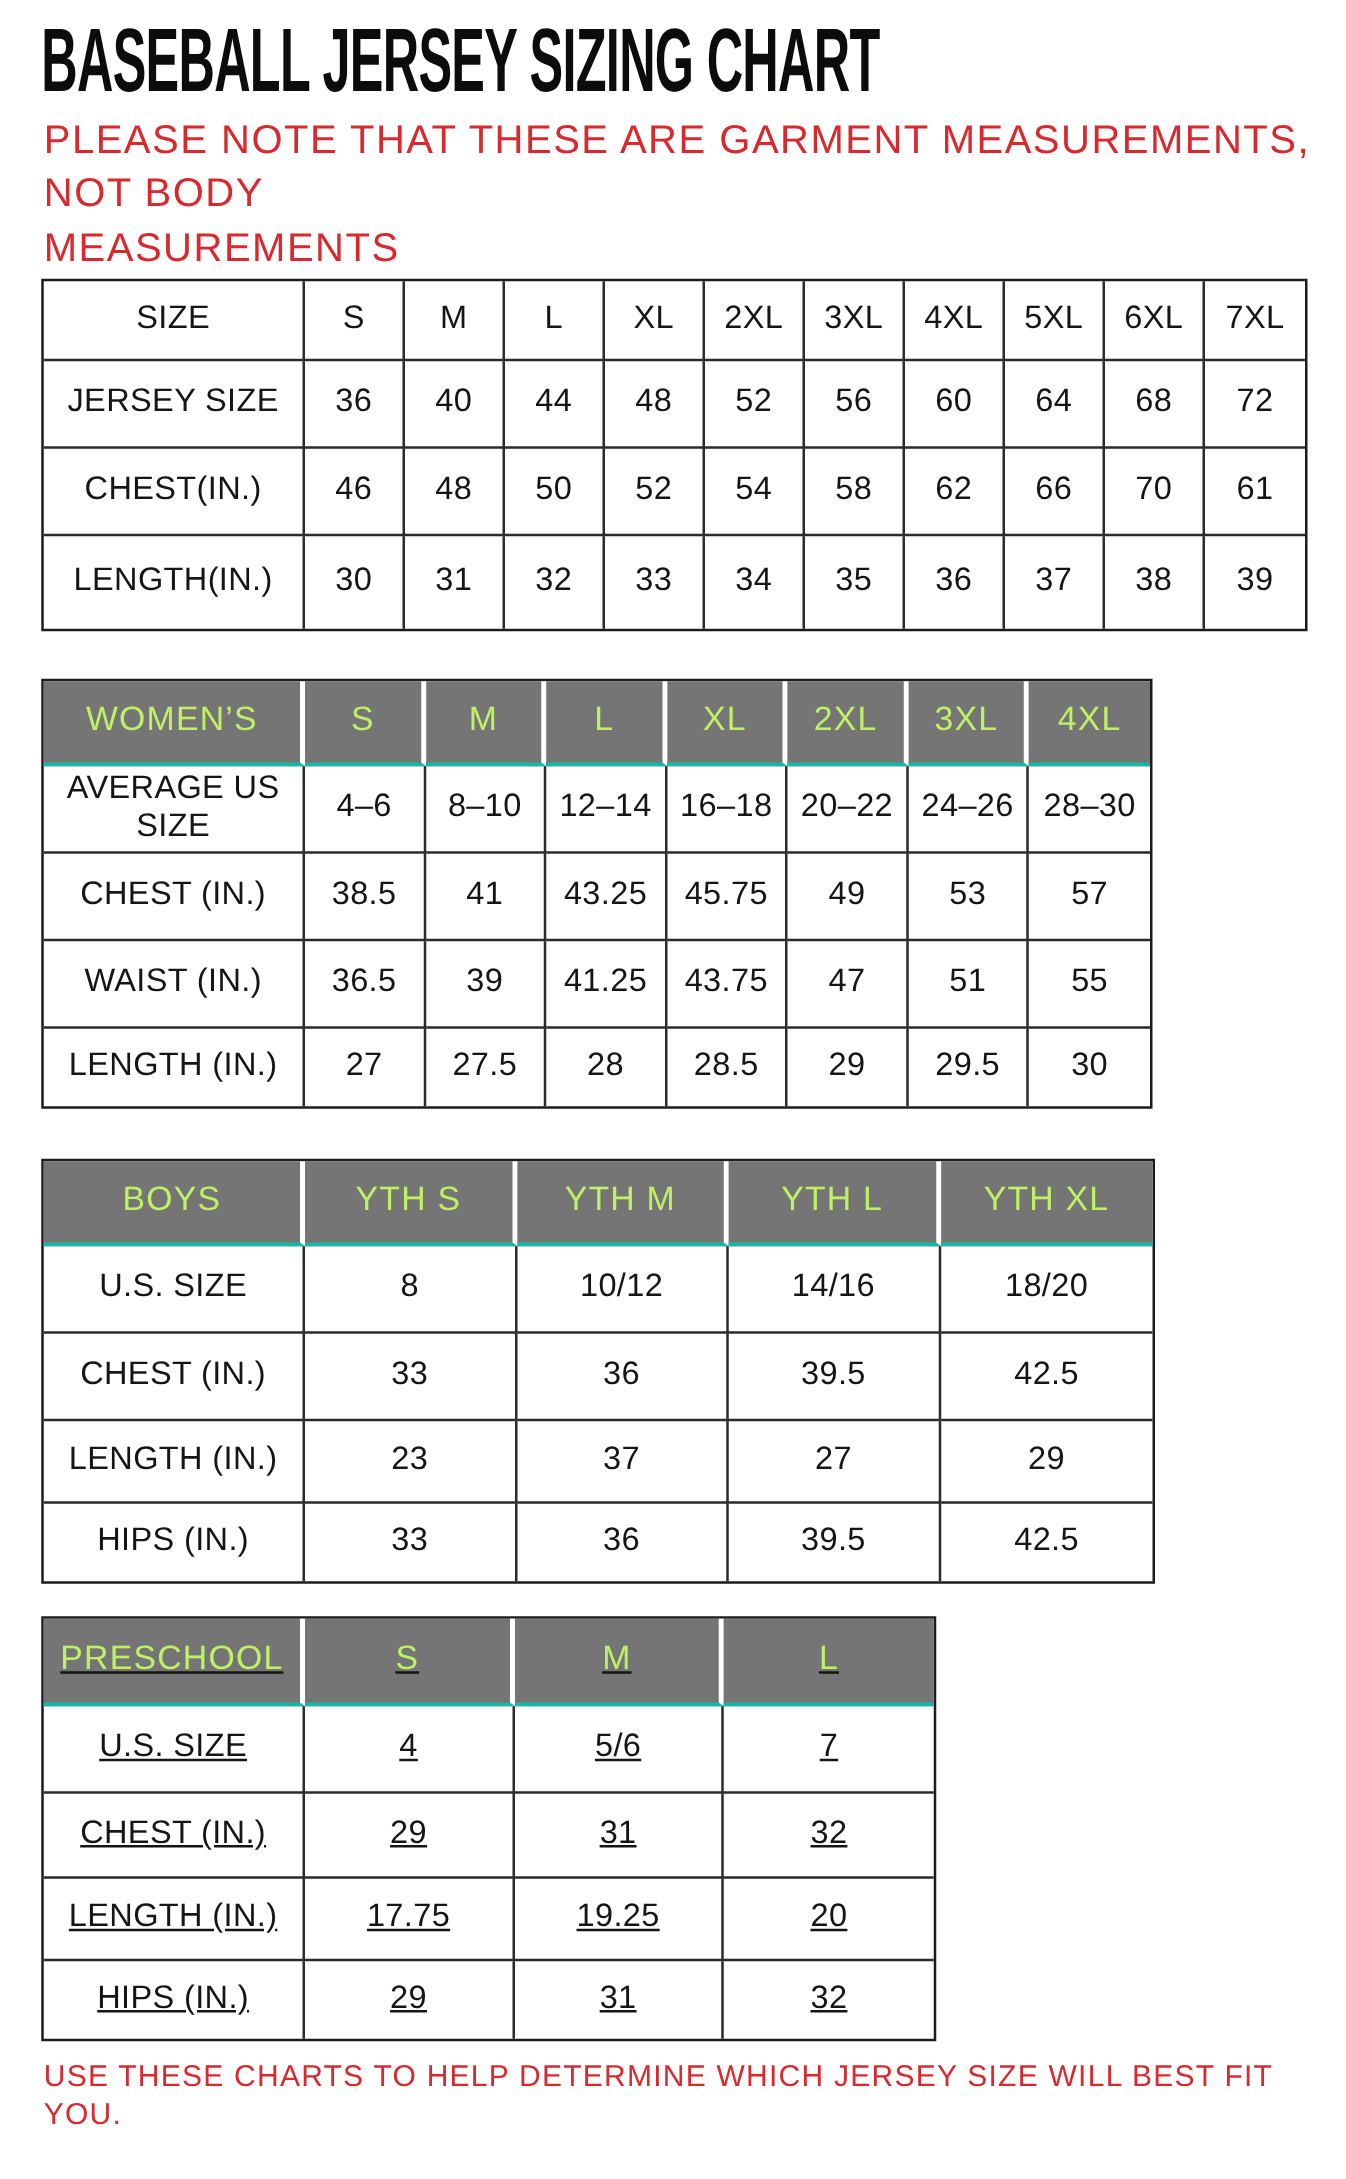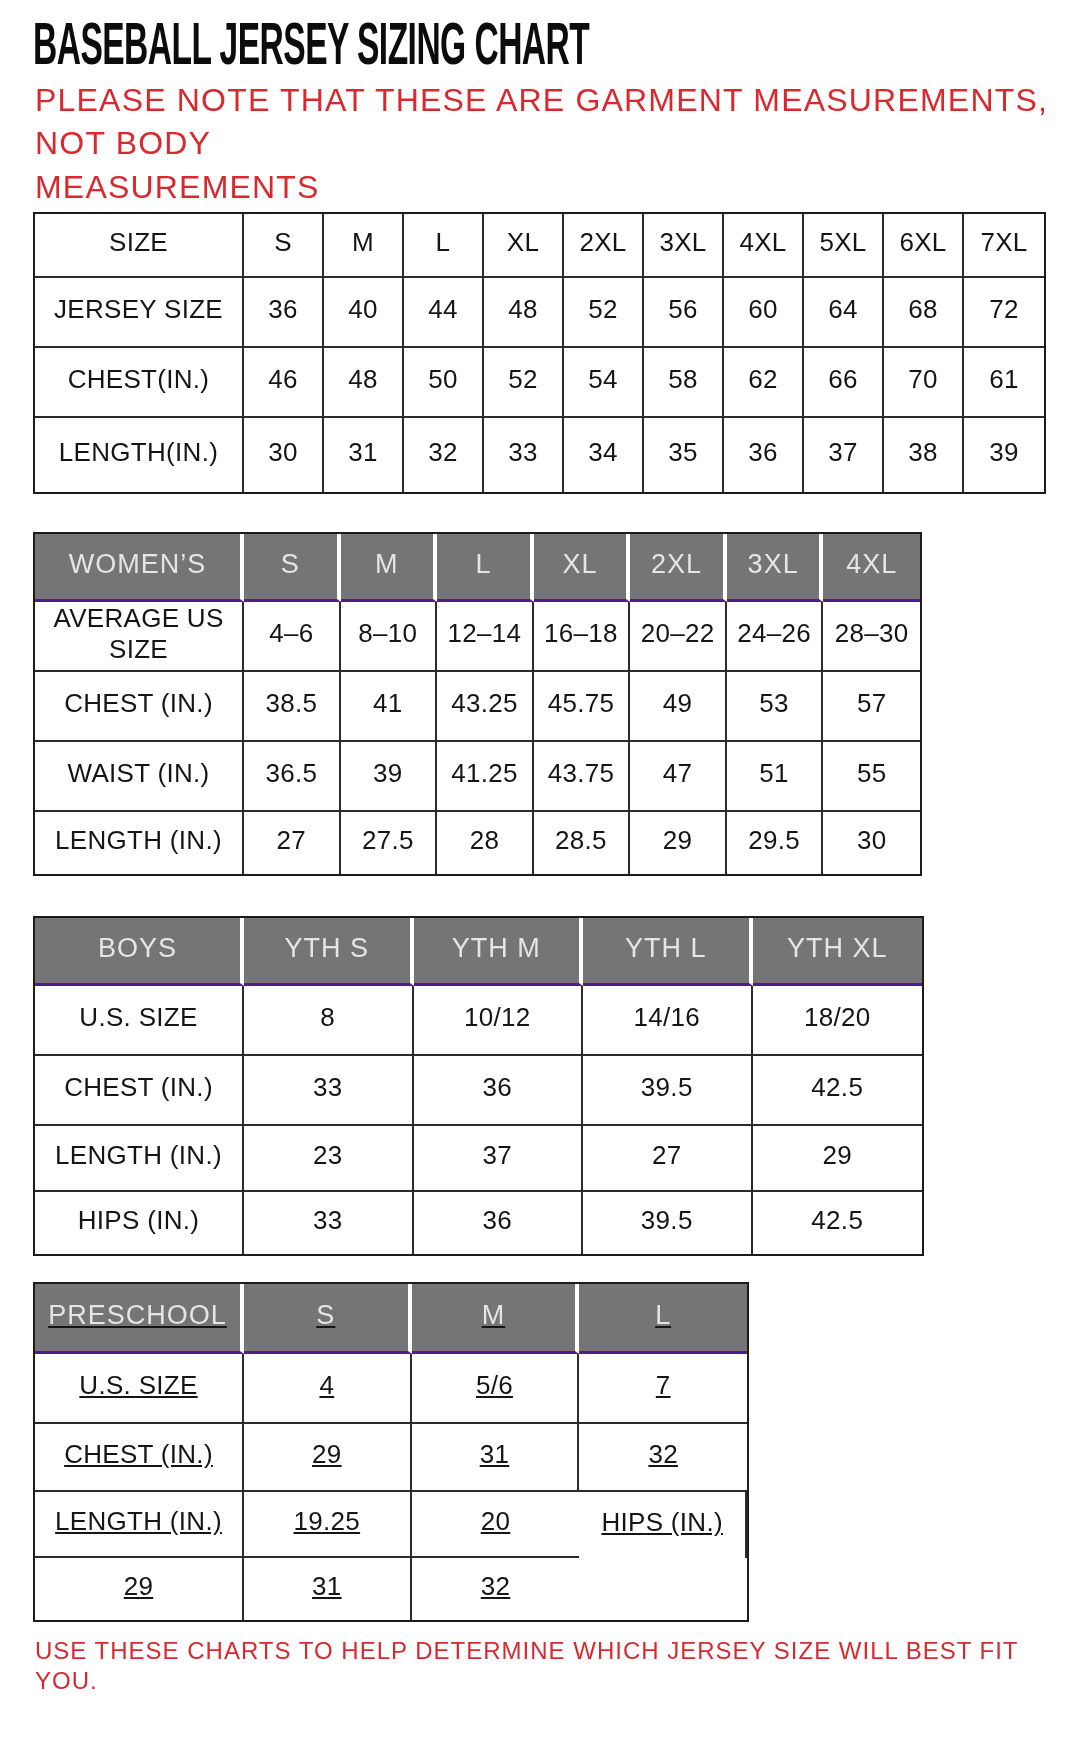--- a/index.html
+++ b/index.html
@@ -4,44 +4,44 @@
 <style>
   html, body { margin:0; padding:0; background:#ffffff; }
   body {
     width:1077px;
     font-family:"Liberation Sans","DejaVu Sans",sans-serif;
     color:#151515;
     -webkit-font-smoothing:antialiased;
   }
   .page { padding:16px 20px 12px 33px; }
 
-  .title { margin:0; font-size:60px; font-weight:bold; line-height:0.92; white-space:nowrap; color:#0c0c0c; }
+  .title { margin:0; font-size:72px; font-weight:bold; line-height:0.92; white-space:nowrap; color:#0c0c0c; }
   .title .condense { display:inline-block; transform:scaleX(0.56); transform-origin:0 50%; letter-spacing:-1px; }
 
   .note { margin:8px 0 0 2px; color:#d8292f; font-size:32px; line-height:1.35; letter-spacing:1.2px; font-weight:400; }
 
   .banner {
     width:1009px; height:74px; margin-top:14px;
     background:#757575; color:#ffffff;
     display:flex; align-items:center; justify-content:center;
     font-size:30px; letter-spacing:2.5px;
   }
 
   .tbl { display:grid; border:2px solid #1c1c1c; background:#ffffff; }
   .cell {
     display:flex; align-items:center; justify-content:center;
     font-size:26px; line-height:1.2; text-align:center;
     border-right:2px solid #2b2b2b; border-bottom:2px solid #2b2b2b;
     padding:0 2px 4px 2px; letter-spacing:0.3px;
   }
   .hcell {
     display:flex; align-items:center; justify-content:center;
-    background:#757575; color:#e5e5e5;
+    background:#757575; color:#bef264;
     font-size:27px; letter-spacing:1px; text-align:center;
-    border-right:4px solid #ffffff; border-bottom:3px solid #4c1d95;
+    border-right:4px solid #ffffff; border-bottom:3px solid #14b8a6;
     padding-bottom:3px;
   }
   .col-last { border-right:none !important; }
   .row-last { border-bottom:none !important; }
 
   .tbl--mens      { width:1009px; margin-top:3px;  grid-template-columns:209px repeat(10,1fr); grid-template-rows:64px 70px 70px 74px; }
   .tbl--womens    { width:885px;  margin-top:38px; grid-template-columns:209px repeat(7,1fr);  grid-template-rows:68px 70px 70px 70px 62px; }
   .tbl--boys      { width:887px;  margin-top:40px; grid-template-columns:209px repeat(4,1fr);  grid-template-rows:68px 70px 70px 66px 62px; }
   .tbl--preschool { width:712px;  margin-top:26px; grid-template-columns:209px repeat(3,1fr);  grid-template-rows:70px 70px 68px 66px 62px;text-decoration:underline; }
 
@@ -188,20 +188,21 @@
         <div class="hcell col-last">L</div>
         <div class="cell">U.S. SIZE</div>
         <div class="cell">4</div>
         <div class="cell">5/6</div>
         <div class="cell col-last">7</div>
         <div class="cell">CHEST (IN.)</div>
         <div class="cell">29</div>
         <div class="cell">31</div>
         <div class="cell col-last">32</div>
         <div class="cell">LENGTH (IN.)</div>
+        <div class="cell">17.75</div>
         <div class="cell">19.25</div>
         <div class="cell col-last">20</div>
         <div class="cell row-last">HIPS (IN.)</div>
         <div class="cell row-last">29</div>
         <div class="cell row-last">31</div>
         <div class="cell col-last row-last">32</div>
       </div>
   </section>
 
   <p class="footer">USE THESE CHARTS TO HELP DETERMINE WHICH JERSEY SIZE WILL BEST FIT YOU.</p>

